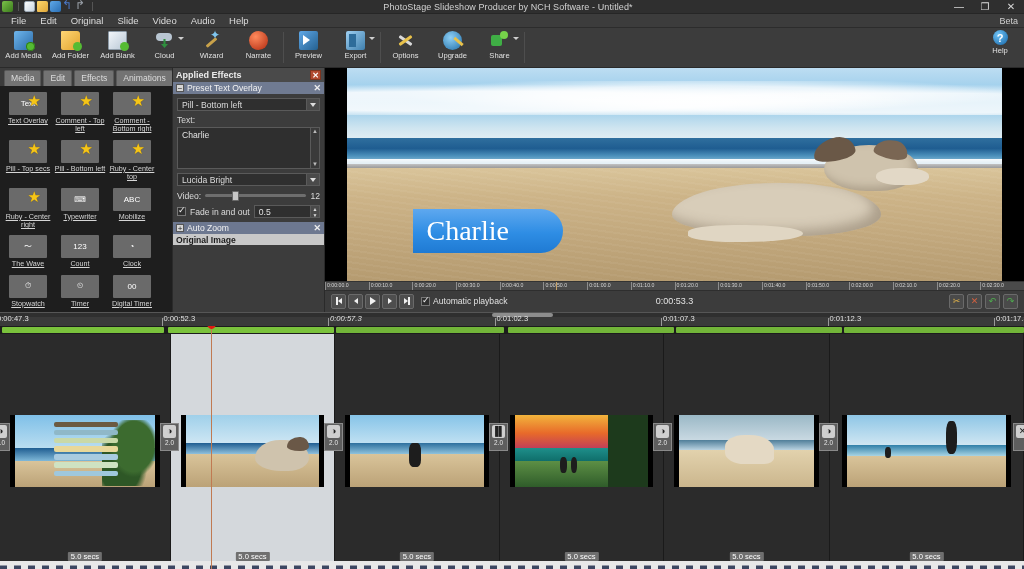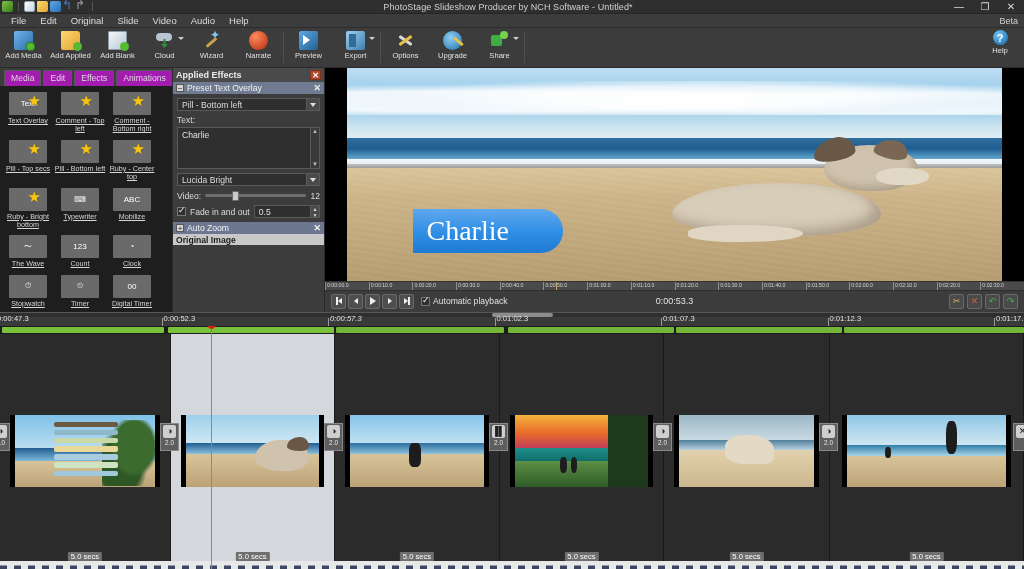--- a/index.html
+++ b/index.html
@@ -97,21 +97,21 @@
      color:#fff;font-size:11px;font-weight:bold;display:flex;align-items:center;justify-content:center;}
   .help-lbl{font-size:7.6px;color:#e0e0e0;margin-top:1px;}
 
   
   .main { flex:1; display:flex; min-height:0; }
 
   
   .left-col { width:172px; background:#1e1e1e; display:flex; flex-direction:column; flex:none; }
   .tabs { height:18px; background:#3c3c3c; display:flex; align-items:flex-end; padding-left:4px; gap:2px; flex:none;}
   .tab {
-    font-size:8.6px; color:#dcdcdc; padding:2px 6px 2px; background:#a21caf;
+    font-size:8.6px; color:#dcdcdc; padding:2px 6px 2px; background:#737373;
     border:1px solid #595959; border-bottom:none; border-radius:2px 2px 0 0; line-height:11px;
   }
   .tab.active { background:#1e1e1e; border-color:#6a6a6a; color:#fff; }
   .fx-grid { flex:1; display:flex; flex-wrap:wrap; align-content:flex-start;
      padding:6px 2px 0 2px; overflow:hidden; background:#1e1e1e;}
   .fx-item { width:52px; display:flex; flex-direction:column; align-items:center; margin-bottom:6px; }
   .fx-thumb {
     width:38px;height:23px;border-radius:1px;position:relative;overflow:hidden;
     background:#6a6a6a;
     border-left:4px solid transparent;border-right:4px solid transparent;
@@ -319,21 +319,21 @@
     <div class="beta">Beta</div>
   </div>
 
   <div class="ribbon">
     <div class="rb-btn">
       <span class="rb-ico ic-addmedia"></span>
       <span class="rb-lbl">Add Media</span>
     </div>
     <div class="rb-btn">
       <span class="rb-ico ic-addfolder"></span>
-      <span class="rb-lbl">Add Applied</span>
+      <span class="rb-lbl">Add Folder</span>
     </div>
     <div class="rb-btn">
       <span class="rb-ico ic-addblank"></span>
       <span class="rb-lbl">Add Blank</span>
     </div>
     <div class="rb-btn">
       <span class="rb-ico ic-cloud"></span>
       <span class="rb-caret"></span>
       <span class="rb-lbl">Cloud</span>
     </div>
@@ -428,21 +428,21 @@
               <div class="fx-in"></div>
               <span class="fx-star">★</span>
             </div>
             <div class="fx-lbl">Ruby - Center top</div>
           </div>
           <div class="fx-item">
             <div class="fx-thumb">
               <div class="fx-in"></div>
               <span class="fx-star">★</span>
             </div>
-            <div class="fx-lbl">Ruby - Bright bottom</div>
+            <div class="fx-lbl">Ruby - Center right</div>
           </div>
           <div class="fx-item">
             <div class="fx-thumb">
               <div class="fx-in">⌨</div>
             </div>
             <div class="fx-lbl">Typewriter</div>
           </div>
           <div class="fx-item">
             <div class="fx-thumb">
               <div class="fx-in">ABC</div>

